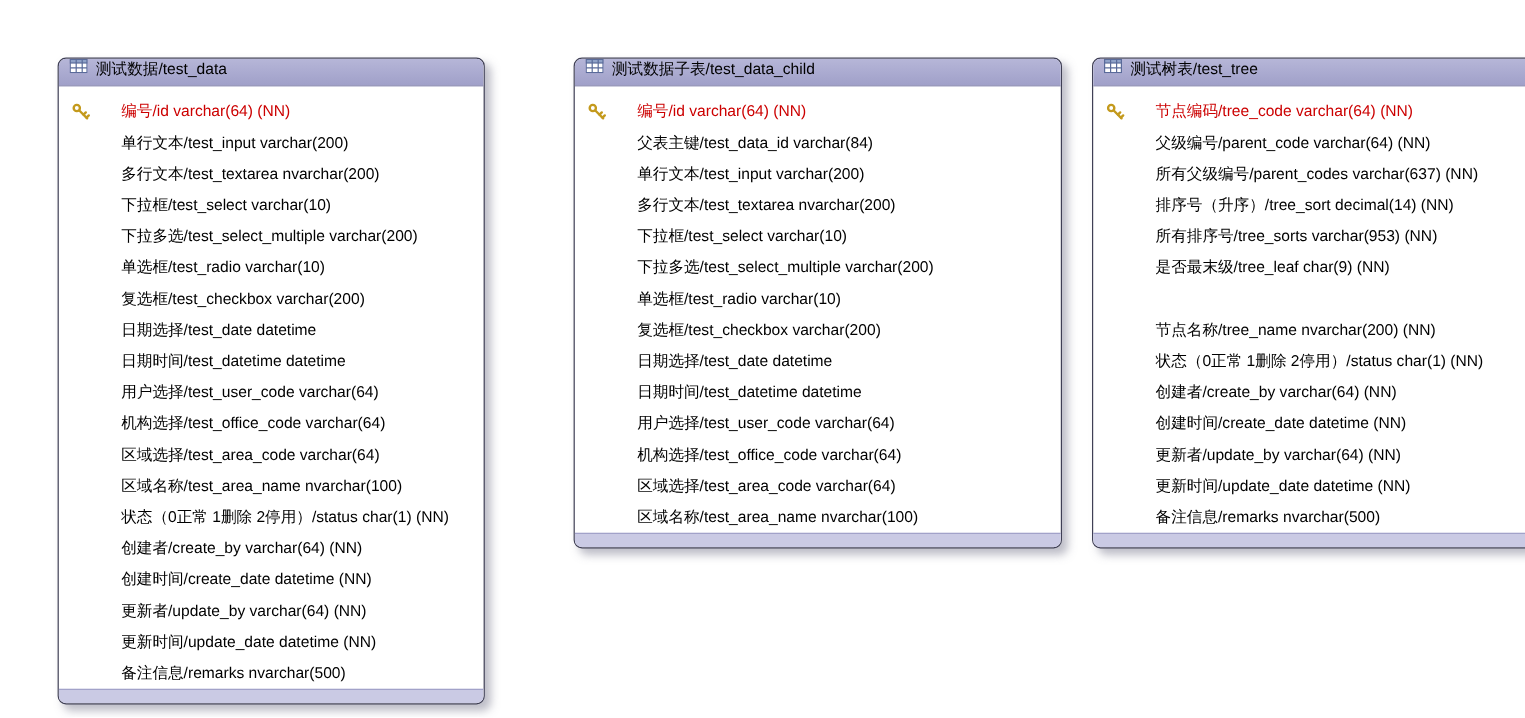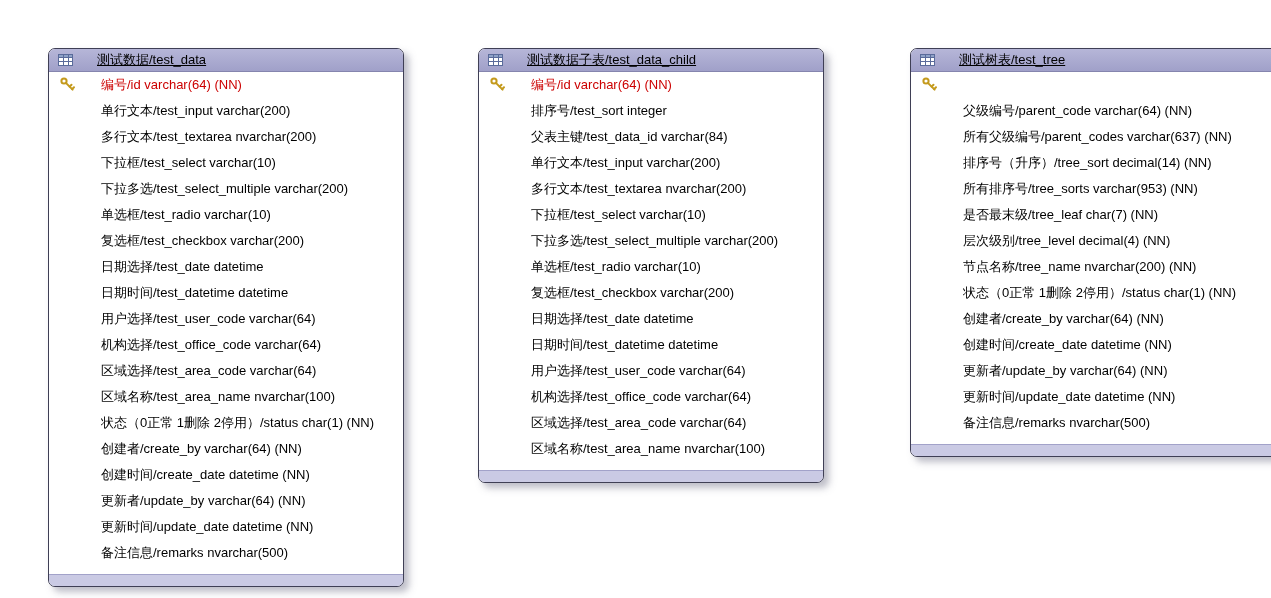--- a/index.html
+++ b/index.html
@@ -22,43 +22,42 @@
     border: 1px solid var(--c-border, #3f3f55);
     border-radius: 7px;
     box-shadow: 5px 5px 7px rgba(125,125,145,0.5);
     overflow: hidden;
   }
 
   .table-box > header {
     flex: none;
     height: 23px;
     display: flex;
-    align-items: center;
-    gap: 24px;
+    align-items: flex-start;
+    gap: 7px;
     padding: 0 9px;
     background: linear-gradient(var(--c-header-top, #b6b6d8), var(--c-header-bottom, #a0a0c9));
     border-bottom: 1px solid var(--c-header-line, #8585ae);
     font-size: 13px;
     color: #000;
-    text-decoration: underline;
   }
 
   .tbl-icon { display: flex; align-items: center; }
 
   .fields {
     list-style: none;
     margin: 0;
     padding: 4px 0;
     flex: 1;
   }
 
   .field-row {
     height: 26px;
     display: flex;
-    align-items: flex-start;
+    align-items: flex-end;
     font-size: 13px;
     color: #000;
   }
 
   .key-cell {
     flex: none;
     width: 17px;
     margin: 0 25px 0 10px;
     display: flex;
     align-items: center;
@@ -344,21 +343,21 @@
           <path d="M13.1 13.1 L15 11.2"></path>
         </g>
       </svg>
     </span>
     <span class="field-label">备注信息/remarks nvarchar(500)</span>
   </li>
       </ul>
     <footer class="table-footer"></footer>
   </section>
 
-  <section class="table-box" style="left:478px; top:48px; width:346px;">
+  <section class="table-box" style="left:478px; top:48px; width:407px;">
     <header>
       <span class="tbl-icon">
         <svg width="15" height="12" viewBox="0 0 15 12" aria-hidden="true">
           <rect x="0.5" y="0.5" width="14" height="11" fill="#ffffff" stroke="#5a6b9a"></rect>
           <rect x="0.5" y="0.5" width="14" height="3" fill="#8fa2c8" stroke="#5a6b9a"></rect>
           <line x1="5.5" y1="0.5" x2="5.5" y2="11.5" stroke="#5a6b9a"></line>
           <line x1="10.5" y1="0.5" x2="10.5" y2="11.5" stroke="#5a6b9a"></line>
           <line x1="0.5" y1="7.5" x2="14.5" y2="7.5" stroke="#5a6b9a"></line>
         </svg>
       </span>
@@ -370,33 +369,20 @@
       <svg width="17" height="17" viewBox="0 0 17 17" aria-hidden="true">
         <g stroke="currentColor" stroke-width="2" fill="none" stroke-linecap="round">
           <circle cx="5" cy="5" r="2.6"></circle>
           <path d="M7.1 7.1 L13.6 13.6"></path>
           <path d="M10.6 10.6 L12.5 8.7"></path>
           <path d="M13.1 13.1 L15 11.2"></path>
         </g>
       </svg>
     </span>
     <span class="field-label">编号/id varchar(64) (NN)</span>
-  </li>
-        <li class="field-row">
-    <span class="key-cell">
-      <svg width="17" height="17" viewBox="0 0 17 17" aria-hidden="true">
-        <g stroke="currentColor" stroke-width="2" fill="none" stroke-linecap="round">
-          <circle cx="5" cy="5" r="2.6"></circle>
-          <path d="M7.1 7.1 L13.6 13.6"></path>
-          <path d="M10.6 10.6 L12.5 8.7"></path>
-          <path d="M13.1 13.1 L15 11.2"></path>
-        </g>
-      </svg>
-    </span>
-    <span class="field-label">排序号/test_sort integer</span>
   </li>
         <li class="field-row">
     <span class="key-cell">
       <svg width="17" height="17" viewBox="0 0 17 17" aria-hidden="true">
         <g stroke="currentColor" stroke-width="2" fill="none" stroke-linecap="round">
           <circle cx="5" cy="5" r="2.6"></circle>
           <path d="M7.1 7.1 L13.6 13.6"></path>
           <path d="M10.6 10.6 L12.5 8.7"></path>
           <path d="M13.1 13.1 L15 11.2"></path>
         </g>
@@ -582,20 +568,21 @@
     <span class="key-cell">
       <svg width="17" height="17" viewBox="0 0 17 17" aria-hidden="true">
         <g stroke="currentColor" stroke-width="2" fill="none" stroke-linecap="round">
           <circle cx="5" cy="5" r="2.6"></circle>
           <path d="M7.1 7.1 L13.6 13.6"></path>
           <path d="M10.6 10.6 L12.5 8.7"></path>
           <path d="M13.1 13.1 L15 11.2"></path>
         </g>
       </svg>
     </span>
+    <span class="field-label">节点编码/tree_code varchar(64) (NN)</span>
   </li>
         <li class="field-row">
     <span class="key-cell">
       <svg width="17" height="17" viewBox="0 0 17 17" aria-hidden="true">
         <g stroke="currentColor" stroke-width="2" fill="none" stroke-linecap="round">
           <circle cx="5" cy="5" r="2.6"></circle>
           <path d="M7.1 7.1 L13.6 13.6"></path>
           <path d="M10.6 10.6 L12.5 8.7"></path>
           <path d="M13.1 13.1 L15 11.2"></path>
         </g>
@@ -646,34 +633,33 @@
     <span class="key-cell">
       <svg width="17" height="17" viewBox="0 0 17 17" aria-hidden="true">
         <g stroke="currentColor" stroke-width="2" fill="none" stroke-linecap="round">
           <circle cx="5" cy="5" r="2.6"></circle>
           <path d="M7.1 7.1 L13.6 13.6"></path>
           <path d="M10.6 10.6 L12.5 8.7"></path>
           <path d="M13.1 13.1 L15 11.2"></path>
         </g>
       </svg>
     </span>
-    <span class="field-label">是否最末级/tree_leaf char(7) (NN)</span>
-  </li>
-        <li class="field-row">
-    <span class="key-cell">
-      <svg width="17" height="17" viewBox="0 0 17 17" aria-hidden="true">
-        <g stroke="currentColor" stroke-width="2" fill="none" stroke-linecap="round">
-          <circle cx="5" cy="5" r="2.6"></circle>
-          <path d="M7.1 7.1 L13.6 13.6"></path>
-          <path d="M10.6 10.6 L12.5 8.7"></path>
-          <path d="M13.1 13.1 L15 11.2"></path>
-        </g>
-      </svg>
-    </span>
-    <span class="field-label">层次级别/tree_level decimal(4) (NN)</span>
+    <span class="field-label">是否最末级/tree_leaf char(9) (NN)</span>
+  </li>
+        <li class="field-row">
+    <span class="key-cell">
+      <svg width="17" height="17" viewBox="0 0 17 17" aria-hidden="true">
+        <g stroke="currentColor" stroke-width="2" fill="none" stroke-linecap="round">
+          <circle cx="5" cy="5" r="2.6"></circle>
+          <path d="M7.1 7.1 L13.6 13.6"></path>
+          <path d="M10.6 10.6 L12.5 8.7"></path>
+          <path d="M13.1 13.1 L15 11.2"></path>
+        </g>
+      </svg>
+    </span>
   </li>
         <li class="field-row">
     <span class="key-cell">
       <svg width="17" height="17" viewBox="0 0 17 17" aria-hidden="true">
         <g stroke="currentColor" stroke-width="2" fill="none" stroke-linecap="round">
           <circle cx="5" cy="5" r="2.6"></circle>
           <path d="M7.1 7.1 L13.6 13.6"></path>
           <path d="M10.6 10.6 L12.5 8.7"></path>
           <path d="M13.1 13.1 L15 11.2"></path>
         </g>

